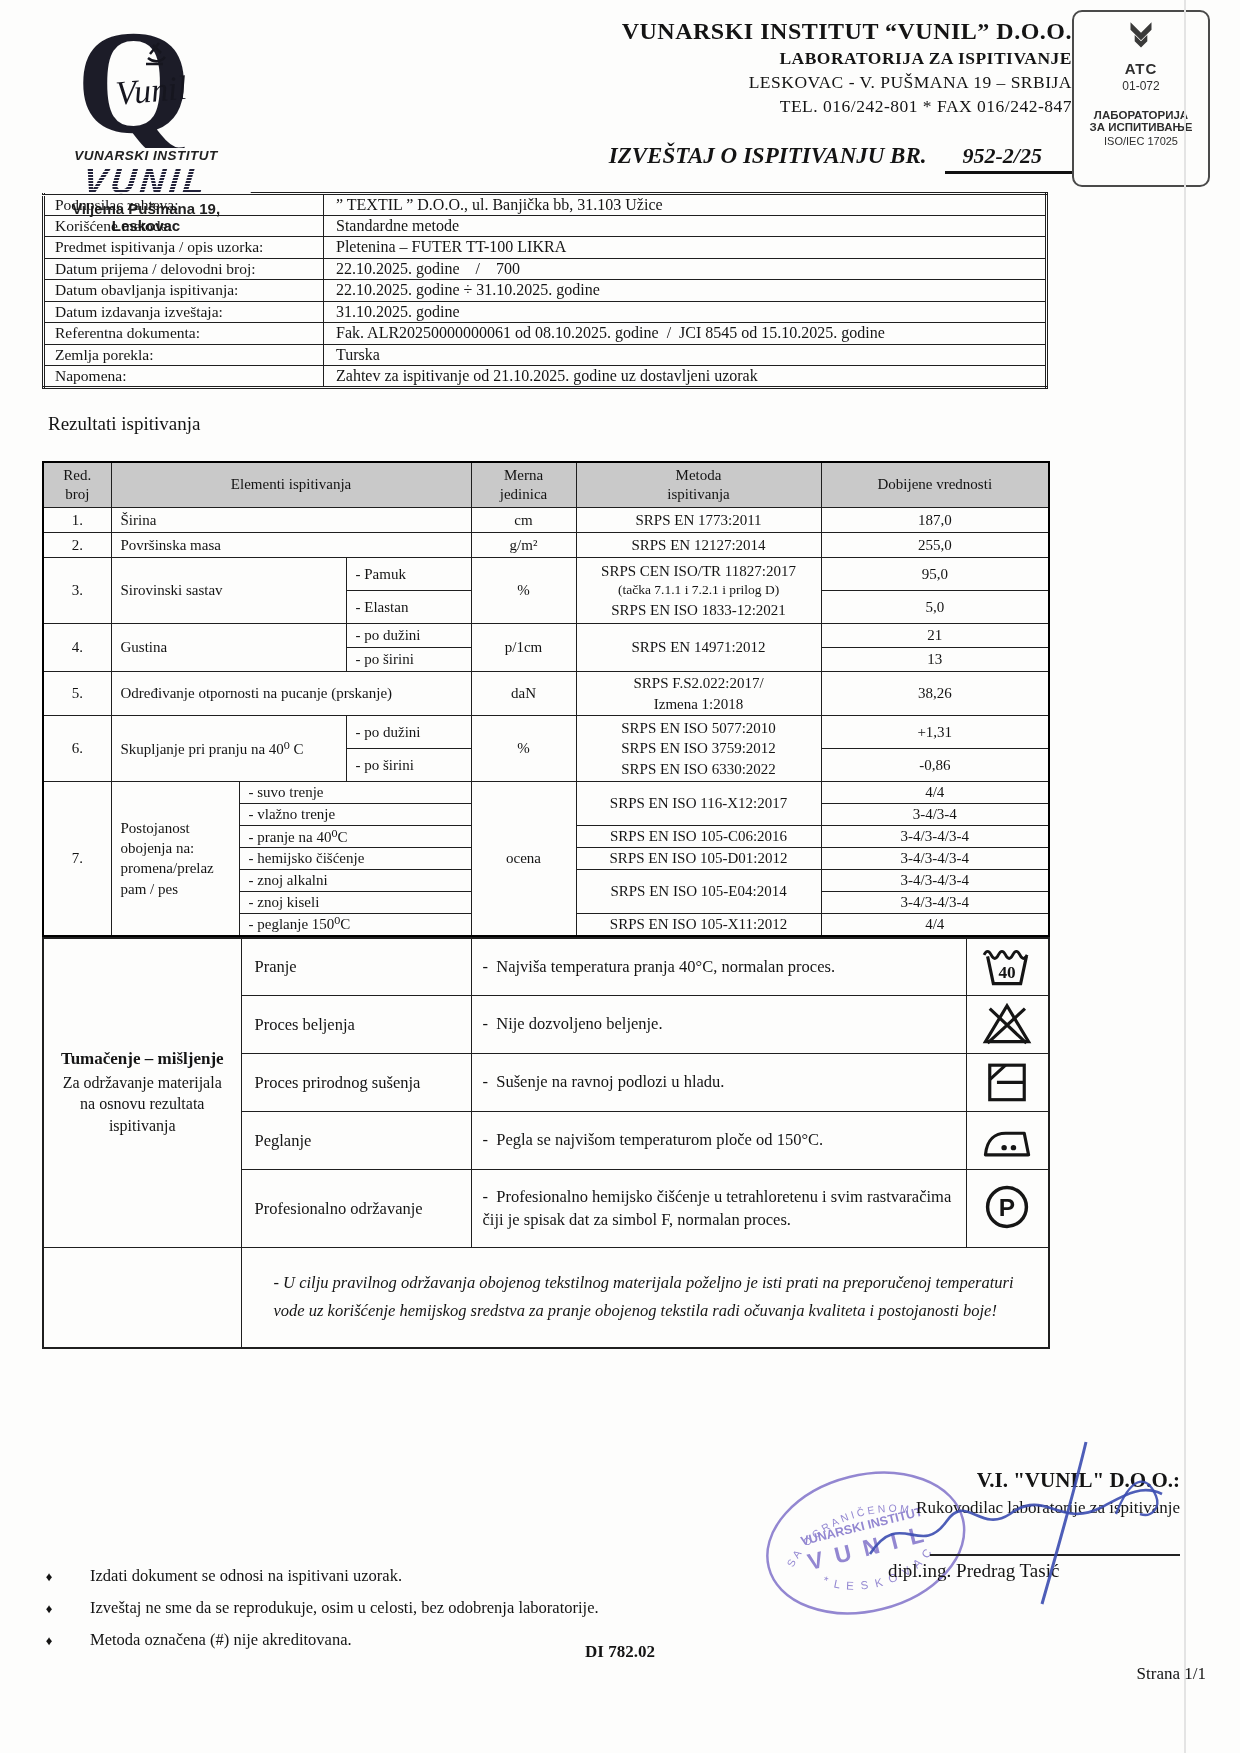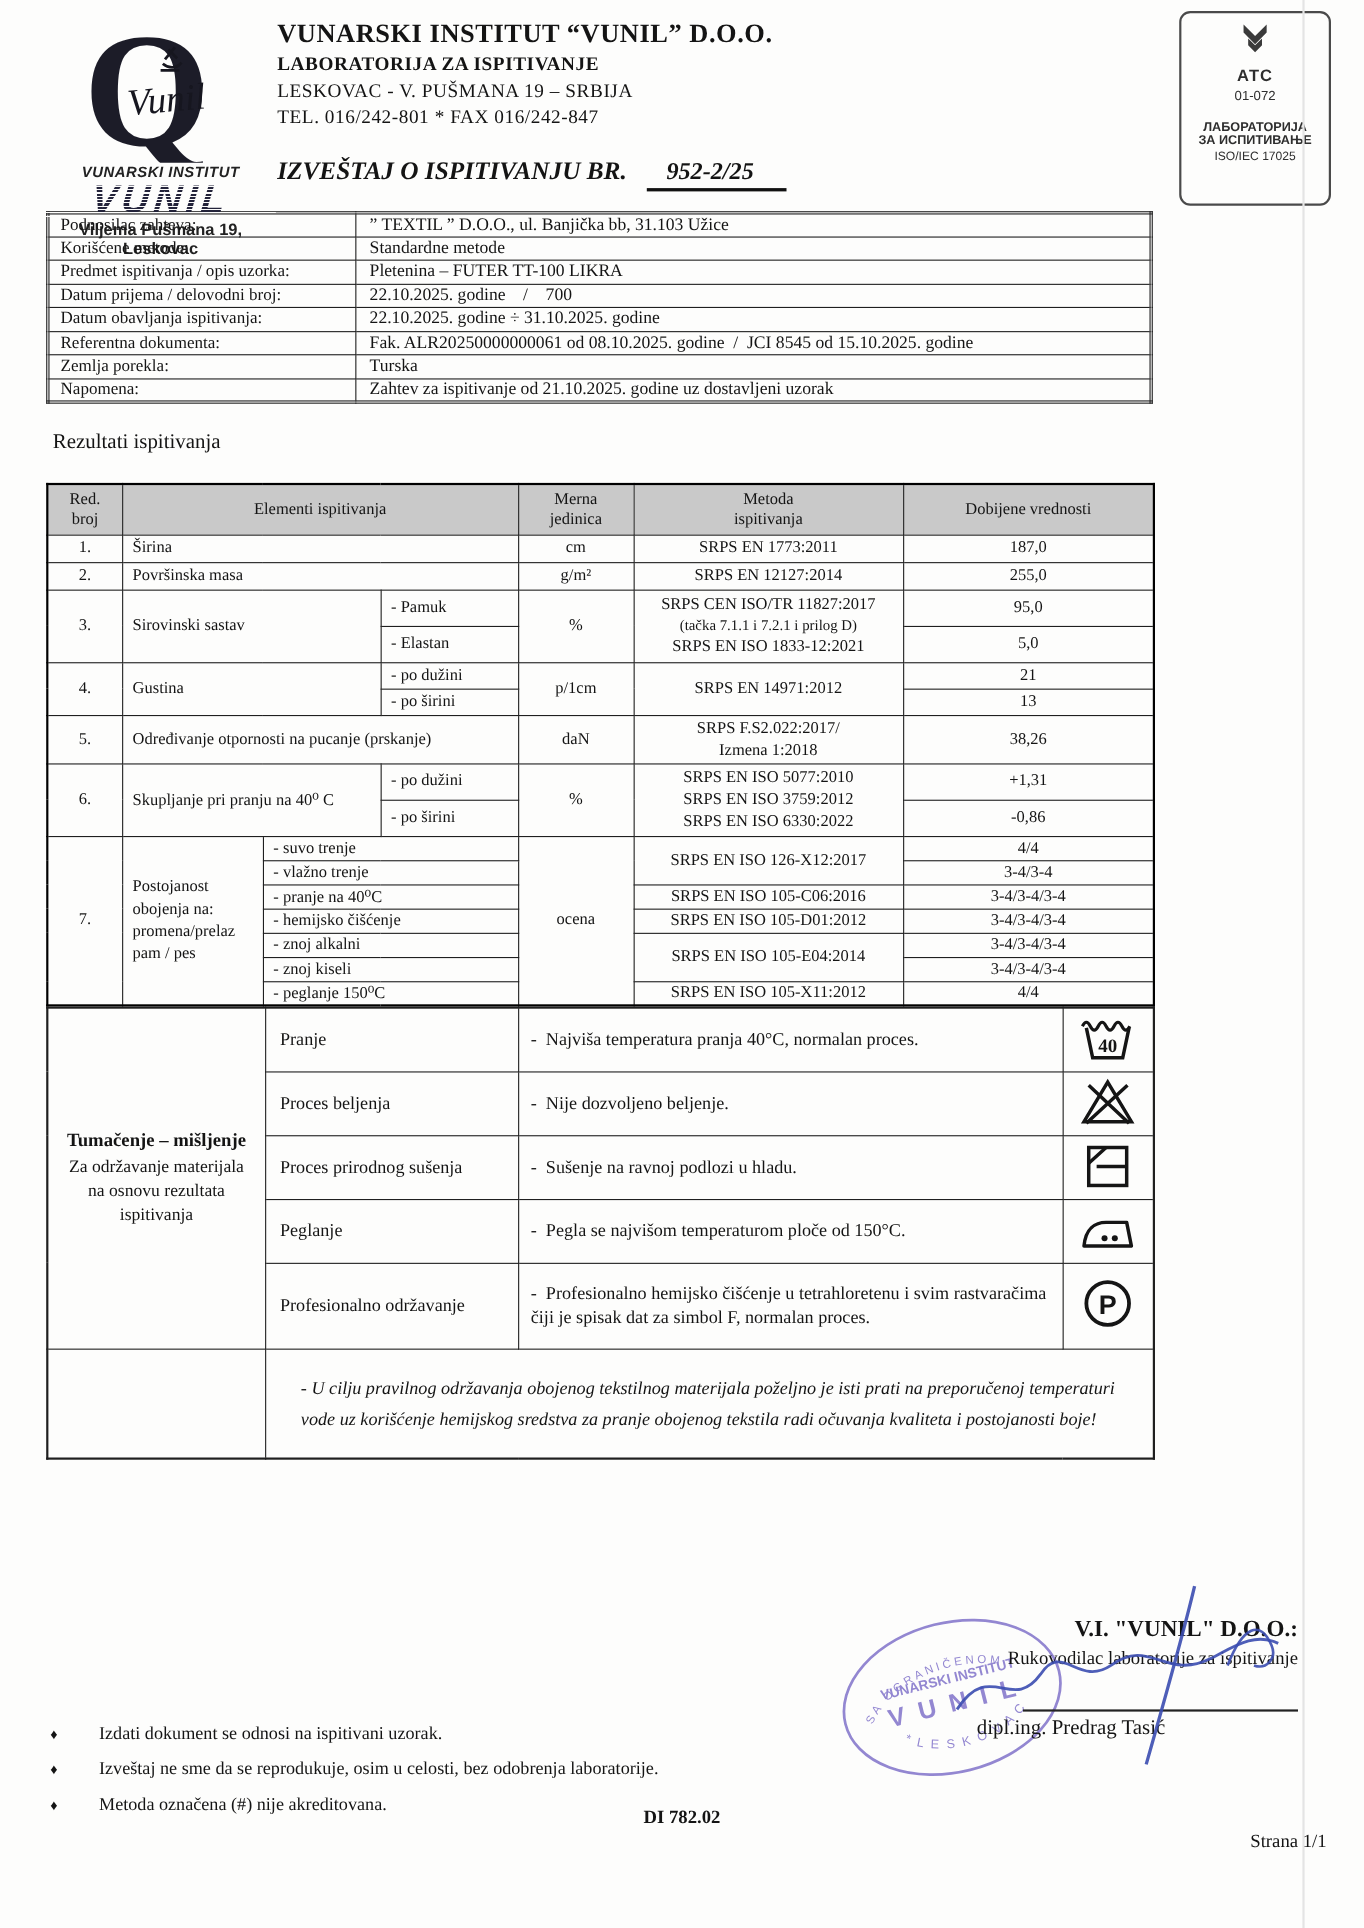--- a/index.html
+++ b/index.html
@@ -12,21 +12,21 @@
   }
   .scan-line { position:absolute; left:1184px; top:0; width:2px; height:1753px; background:#e4e4e4; }
 
   
   .header { display:flex; padding:10px 30px 0 40px; height:192px; }
   .logo-block { width:212px; text-align:center; }
   .logo-line1 { font-family:"Liberation Sans",sans-serif; font-style:italic; font-weight:bold; font-size:13.5px; letter-spacing:.5px; color:#222; margin-top:-4px; }
   .logo-line2 { position:relative; font-family:"Liberation Sans",sans-serif; font-style:italic; font-weight:bold; font-size:35px; letter-spacing:4px; color:#23233a; line-height:1; transform:skewX(-6deg); }
   .logo-line2::after { content:""; position:absolute; inset:0; background:repeating-linear-gradient(180deg, transparent 0 2px, #fdfdfc 2px 3px); }
   .logo-line3 { font-family:Liberation Sans, sans-serif; font-weight:bold; font-size:15px; color:#222; margin-top:2px; }
-  .header-center { flex:1; text-align:left; padding-top:8px; }
+  .header-center { flex:1; text-align:right; padding-top:8px; }
   .org-name { font-size:24px; font-weight:bold; letter-spacing:.5px; }
   .org-lab  { font-size:17.5px; font-weight:bold; margin-top:3px; letter-spacing:.5px; }
   .org-line { font-size:17.5px; margin-top:3px; letter-spacing:.5px; }
   .report-title-row { margin-top:26px; font-style:italic; font-weight:bold; }
   .report-title { font-size:23px; }
   .report-number { font-size:22px; display:inline-block; margin-left:14px; padding:0 30px 2px 18px; border-bottom:3px solid #111; }
   .badge { width:138px; border:2px solid #4a4a4a; border-radius:10px; padding:8px 4px 6px;
            text-align:center; font-family:"Liberation Sans",sans-serif; color:#2e2e2e; height:177px; }
   .badge-name { font-weight:bold; font-size:15px; letter-spacing:1px; margin-top:2px; }
   .badge-number { font-size:12px; margin-top:2px; }
@@ -146,20 +146,24 @@
           <td class="il">Predmet ispitivanja / opis uzorka:</td>
           <td class="iv">Pletenina – FUTER TT-100 LIKRA</td>
         </tr>
     <tr>
           <td class="il">Datum prijema / delovodni broj:</td>
           <td class="iv">22.10.2025. godine    /    700</td>
         </tr>
     <tr>
           <td class="il">Datum obavljanja ispitivanja:</td>
           <td class="iv">22.10.2025. godine ÷ 31.10.2025. godine</td>
+        </tr>
+    <tr>
+          <td class="il">Datum izdavanja izveštaja:</td>
+          <td class="iv">31.10.2025. godine</td>
         </tr>
     <tr>
           <td class="il">Referentna dokumenta:</td>
           <td class="iv">Fak. ALR20250000000061 od 08.10.2025. godine  /  JCI 8545 od 15.10.2025. godine</td>
         </tr>
     <tr>
           <td class="il">Zemlja porekla:</td>
           <td class="iv">Turska</td>
         </tr>
     <tr>
@@ -264,21 +268,21 @@
     </tr>
     <tr class="h33">
       <td class="l subcell">- po širini</td>
       <td class="c">-0,86</td>
     </tr>
     <tr class="h22">
       <td class="c" rowspan="7">7.</td>
       <td class="l" rowspan="7" style="line-height:1.35">Postojanost obojenja na: promena/prelaz pam / pes</td>
       <td colspan="2" class="l subcell">- suvo trenje</td>
       <td class="c" rowspan="7">ocena</td>
-      <td class="c" rowspan="2">SRPS EN ISO 126-X12:2017</td>
+      <td class="c" rowspan="2">SRPS EN ISO 116-X12:2017</td>
       <td class="c">4/4</td>
     </tr>
     <tr class="h22">
       <td colspan="2" class="l subcell">- vlažno trenje</td>
       <td class="c">3-4/3-4</td>
     </tr>
     <tr class="h22">
       <td colspan="2" class="l subcell">- pranje na 40⁰C</td>
       <td class="c">SRPS EN ISO 105-C06:2016</td>
       <td class="c">3-4/3-4/3-4</td>

